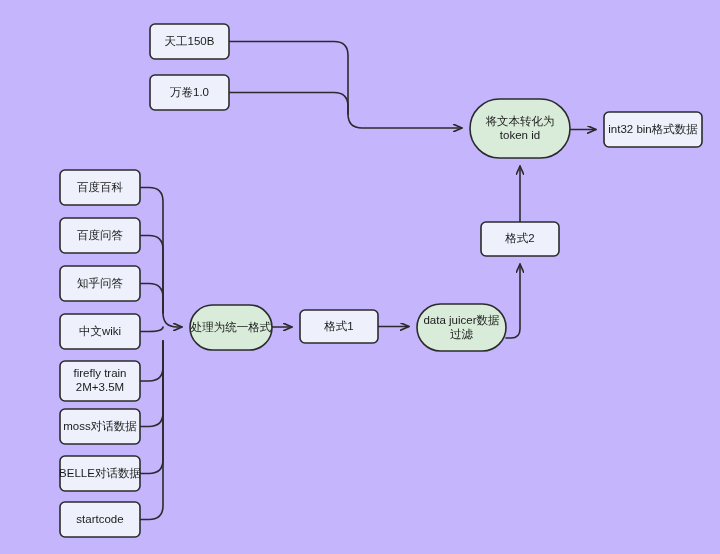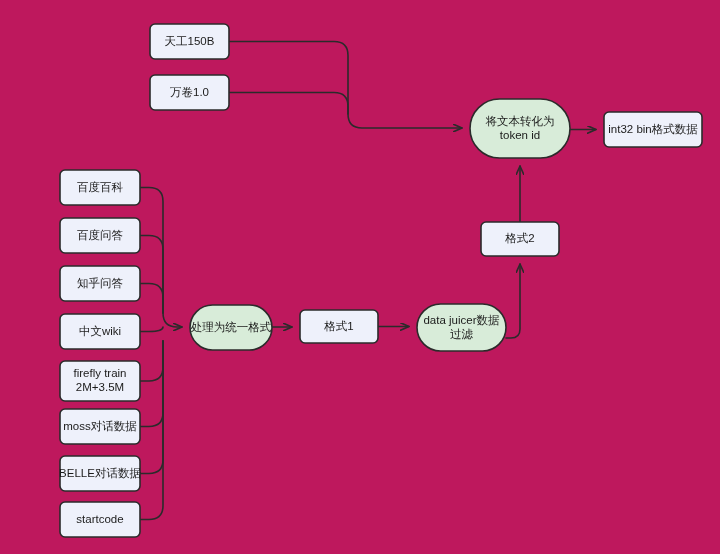--- a/index.html
+++ b/index.html
@@ -10,21 +10,21 @@
   body {
     width: 720px;
     height: 554px;
     font-family: "Liberation Sans", "DejaVu Sans", sans-serif;
     overflow: hidden;
   }
   #diagram-root {
     position: relative;
     width: 720px;
     height: 554px;
-    background: #be185d;
+    background: #c4b5fd;
   }
   svg#flow {
     position: absolute;
     left: 0;
     top: 0;
     width: 720px;
     height: 554px;
     display: block;
   }
   .node-rect {

